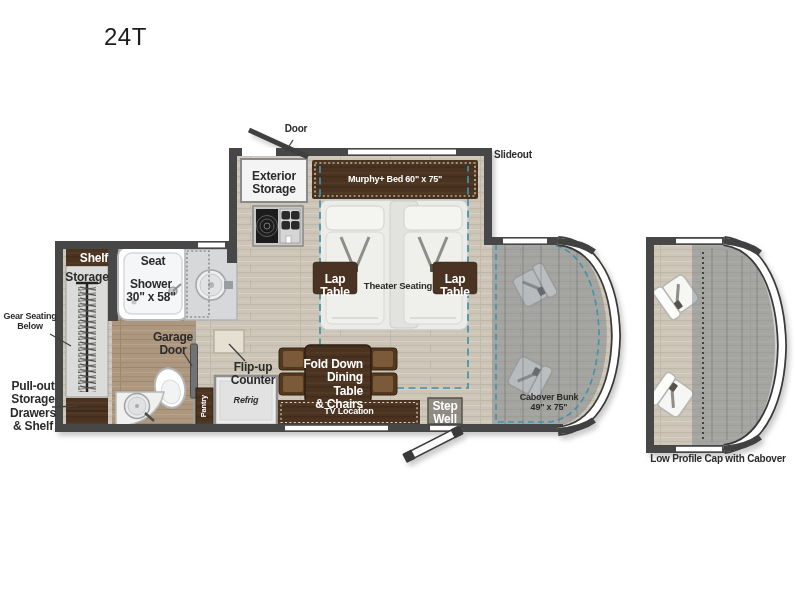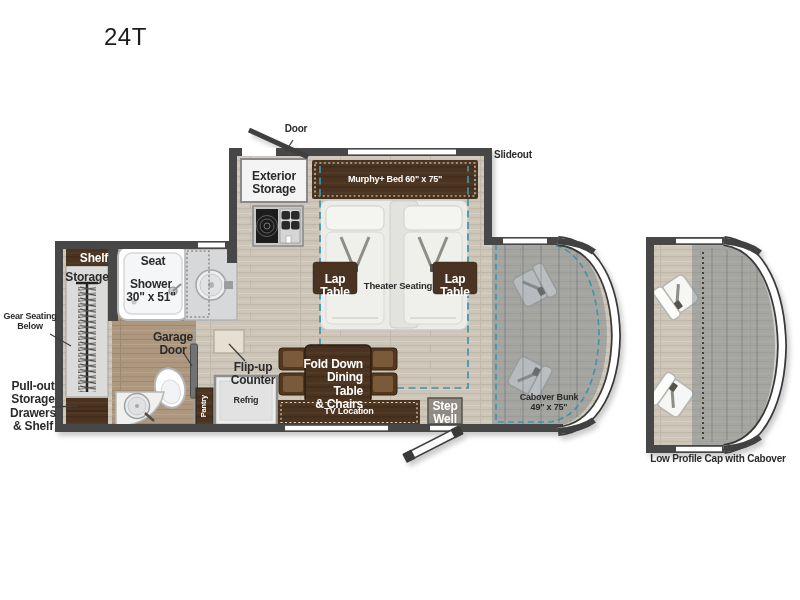--- a/index.html
+++ b/index.html
@@ -266,33 +266,33 @@
 Storage</div>
 <div class="lbl s9 white" style="left:313px;top:174px;width:164px;">Murphy+ Bed 60" x 75"</div>
 <div class="lbl s10 left" style="left:494px;top:149px;width:60px;">Slideout</div>
 <div class="lbl white" style="left:313px;top:273px;width:44px;">Lap Table</div>
 <div class="lbl white" style="left:433px;top:273px;width:44px;">Lap Table</div>
 <div class="lbl s95" style="left:358px;top:281px;width:80px;">Theater Seating</div>
 <div class="lbl white" style="left:66px;top:252px;width:56px;">Shelf</div>
 <div class="lbl" style="left:64px;top:271px;width:46px;">Storage</div>
 <div class="lbl" style="left:136px;top:255px;width:34px;">Seat</div>
 <div class="lbl" style="left:126px;top:278px;width:50px;">Shower
-30" x 51"</div>
+30" x 58"</div>
 <div class="lbl s9" style="left:2px;top:311px;width:56px;">Gear Seating
 Below</div>
 <div class="lbl" style="left:8px;top:380px;width:50px;">Pull-out
 Storage
 Drawers
 &amp; Shelf</div>
 <div class="lbl" style="left:150px;top:331px;width:46px;">Garage
 Door</div>
 <div class="lbl" style="left:228px;top:361px;width:50px;">Flip-up
 Counter</div>
 <div class="lbl s75 white rot90" style="left:185px;top:402px;width:38px;">Pantry</div>
-<div class="lbl s9" style="left:216px;top:395px;width:60px;">Refrig</div>
+<div class="lbl s9" style="left:216px;top:395px;width:60px;font-style:italic;">Refrig</div>
 <div class="lbl white" style="left:299px;top:358px;width:64px;text-align:right;">Fold Down
 Dining Table
 &amp; Chairs</div>
 <div class="lbl s9 white" style="left:280px;top:406px;width:138px;">TV Location</div>
 <div class="lbl white" style="left:427px;top:400px;width:36px;">Step
 Well</div>
 <div class="lbl s9" style="left:509px;top:392px;width:80px;">Cabover Bunk
 49" x 75"</div>
 <div class="lbl s10" style="left:645px;top:453px;width:146px;">Low Profile Cap with Cabover</div>
 

